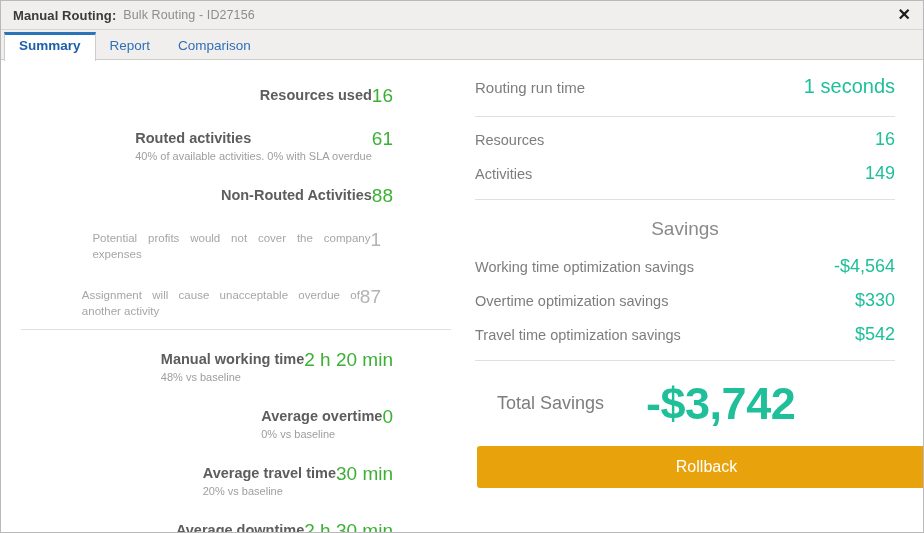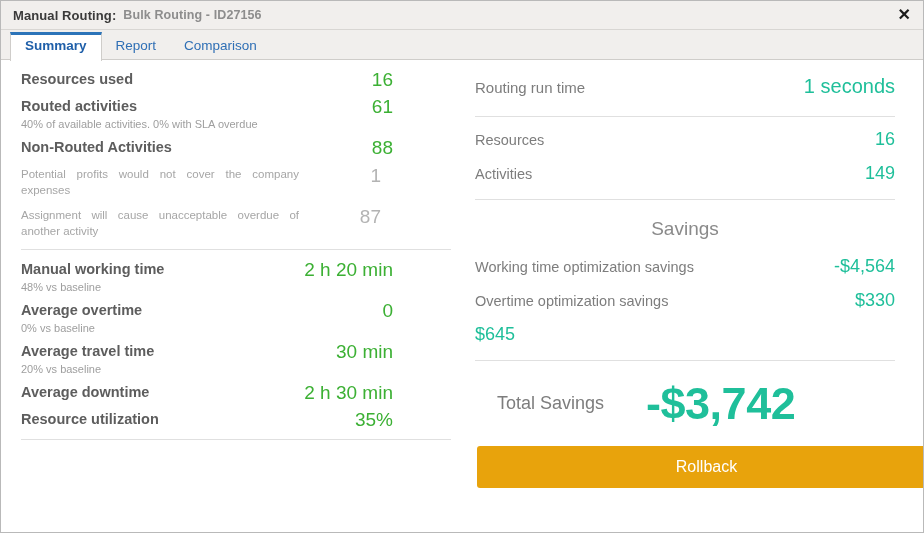--- a/index.html
+++ b/index.html
@@ -33,21 +33,21 @@
     padding: 0 8px 0 12px;
   }
   .title-strong {
     font-size: 13px;
     font-weight: bold;
     color: #3a3a3a;
     letter-spacing: 0.1px;
   }
   .title-sub {
     font-size: 12.5px;
-    font-weight: bold;
+    font-weight: normal;
     color: #8d8d8d;
     margin-left: 7px;
     letter-spacing: 0.1px;
   }
   .close-btn {
     position: absolute;
     right: 9px;
     top: 50%;
     transform: translateY(-50%);
     font-size: 16px;
@@ -59,21 +59,21 @@
     padding: 2px 3px;
   }
 
   
   .tabstrip {
     position: relative;
     height: 30px;
     background: #f1efed;
     display: flex;
     align-items: flex-end;
-    padding-left: 9px;
+    padding-left: 3px;
     box-sizing: border-box;
   }
   .tabstrip::after {
     content: "";
     position: absolute;
     left: 0; right: 0; bottom: 0;
     height: 1px;
     background: #cfcdca;
   }
   .tab {
@@ -121,22 +121,23 @@
   .sep-r {
     height: 1px;
     background: #e0e0e0;
     margin: 8px 0 6px 0;
   }
 
   
   .lrow {
     display: flex;
     align-items: flex-start;
-    justify-content: space-between;
+    justify-content: flex-end;
     padding: 4px 0 2px 0;
+    margin-top: 16px;
   }
   .lrow .ltext { flex: 0 1 auto; max-width: 300px; }
   .lrow .lname {
     font-size: 14.5px;
     font-weight: bold;
     color: #5d5d5d;
     line-height: 1.25;
   }
   .lrow .lnote {
     font-size: 11px;
@@ -361,21 +362,22 @@
         <div class="rname">Working time optimization savings</div>
         <div class="rval">-$4,564</div>
       </div>
 
       <div class="rrow">
         <div class="rname">Overtime optimization savings</div>
         <div class="rval">$330</div>
       </div>
 
       <div class="rrow">
-        <div class="rval">$645</div>
+        <div class="rname">Travel time optimization savings</div>
+        <div class="rval">$542</div>
       </div>
 
       <div class="sep-r"></div>
 
       <div class="total-row">
         <div class="total-label">Total Savings</div>
         <div class="total-value">-$3,742</div>
       </div>
 
       <button class="rollback-btn">Rollback</button>

